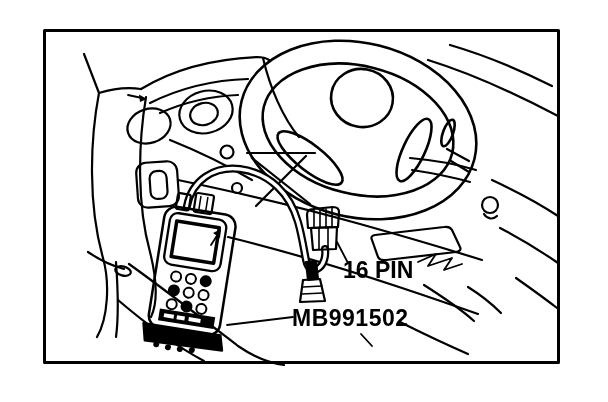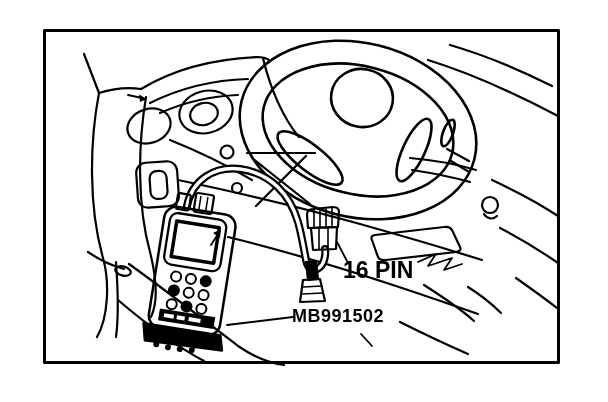--- a/index.html
+++ b/index.html
@@ -2,21 +2,21 @@
 <html><head>
 <meta charset="utf-8">
 <style>
   html,body{margin:0;padding:0;background:#ffffff;}
   body{width:608px;height:402px;overflow:hidden;
        font-family:"Liberation Sans","DejaVu Sans",sans-serif;}
   .stage{position:relative;width:608px;height:402px;background:#fff;}
   .stage svg{position:absolute;left:0;top:0;}
   .lbl{position:absolute;color:#000;font-weight:bold;white-space:nowrap;line-height:1;}
   .lbl-pin{left:343px;top:259px;font-size:23px;}
-  .lbl-tool{left:292px;top:307px;font-size:18px;letter-spacing:.5px;}
+  .lbl-tool{left:292px;top:307px;font-size:23px;letter-spacing:.5px;}
   .lbl-code{left:419px;top:340px;font-size:20px;letter-spacing:.2px;}
 </style>
 </head>
 <body>
 
 <div class="stage">
 
   <svg width="608" height="402" viewBox="0 0 608 402" fill="none" stroke="#000" stroke-width="2.2" stroke-linecap="round" stroke-linejoin="round">
 
     <rect x="44.5" y="30.5" width="514" height="332" stroke-width="3"></rect>

